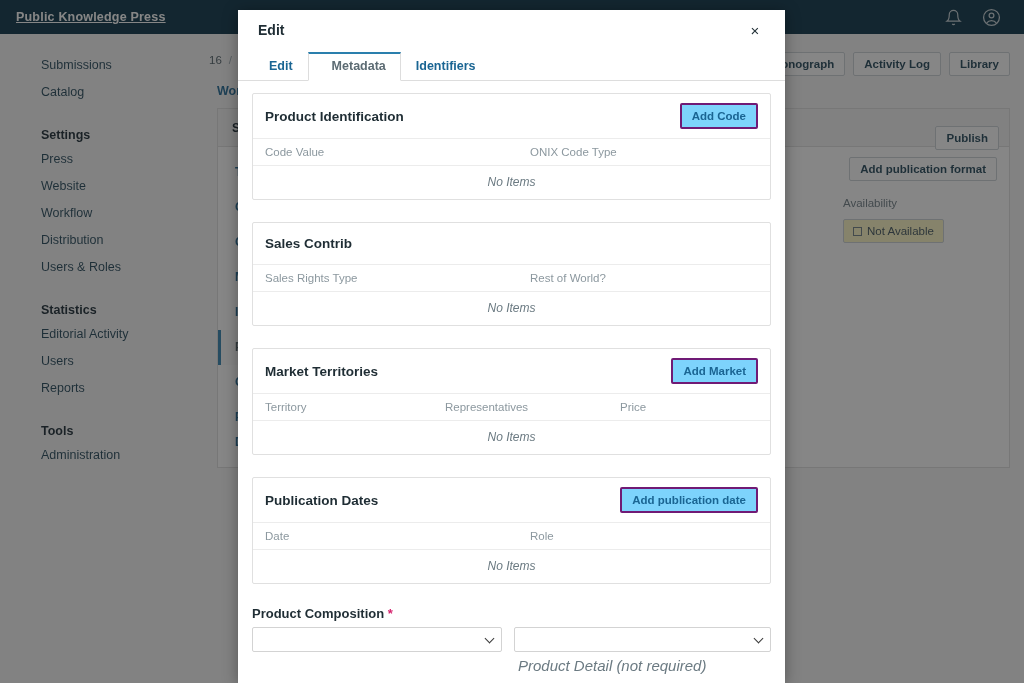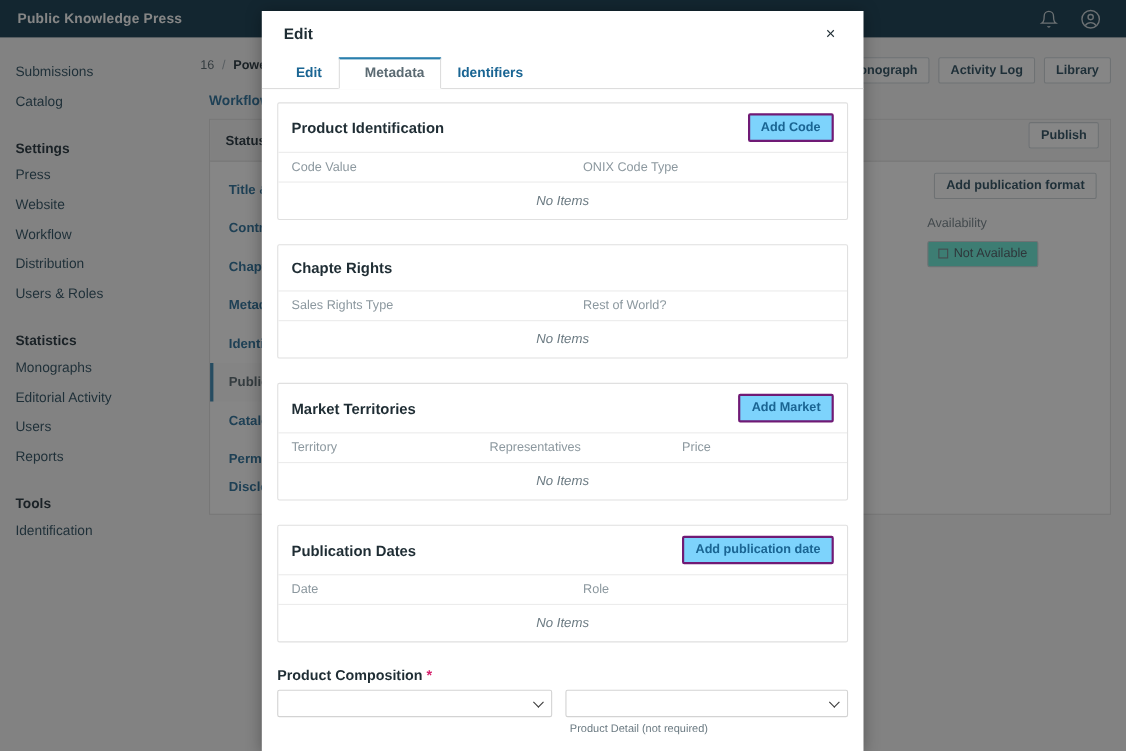--- a/index.html
+++ b/index.html
@@ -9,29 +9,29 @@
     overflow: hidden;
     background: #fff;
   }
   #app { position: relative; width: 1024px; height: 683px; }
 
   
   .page { position: absolute; inset: 0; background: #f7f7f7; }
 
   .topbar {
     height: 34px; background: #002c40; color: #fff;
-    display: flex; align-items: center; padding: 0 16px;
+    display: flex; align-items: center; padding: 0 16px; text-decoration: underline;
   }
   .topbar-title { font-size: 12.5px; font-weight: bold; letter-spacing: .2px; }
   .topbar-spacer { flex: 1; }
   .topbar-icons { display: flex; align-items: center; gap: 16px; margin-right: 6px; }
   .icon-btn { width: 22px; height: 22px; color: #c4ced4; display: flex; align-items: center; justify-content: center; }
   .icon-btn svg { display: block; }
 
-  .body-wrap { display: flex; height: 649px; }
+  .body-wrap { display: flex; height: 649px; padding-left: 27px; }
 
   .sidebar { width: 170px; padding: 18px 0 0 10px; flex: 0 0 170px; }
   .side-link { font-size: 12.5px; color: #1a3f52; padding: 6px 4px; line-height: 1.2; }
   .side-head { font-size: 12.5px; color: #10212b; font-weight: bold; padding: 8px 4px 4px; }
   .side-gap { height: 14px; }
 
   .content { flex: 1; padding: 14px 14px 0 8px; min-width: 0; }
 
   .crumb { display: flex; align-items: center; gap: 7px; font-size: 11.5px; color: #26343b; padding: 6px 0 2px 4px; }
   .crumb .num { color: #4a5b63; }
@@ -49,37 +49,37 @@
 
   .panel-card {
     margin: 10px 0 0 12px; background: #fff; border: 1px solid #ddd;
     height: 360px; position: relative;
   }
   .status-bar {
     background: #f4f4f4; border-bottom: 1px solid #ddd; height: 38px;
     display: flex; align-items: center; padding: 0 14px; font-size: 12px; color: #26343b;
   }
   .status-bar b { color: #10212b; }
-  .publish-wrap { position: absolute; right: 10px; top: 6px; }
+  .publish-wrap { position: absolute; right: 10px; top: 22px; }
 
   .panel-body { display: flex; height: 321px; }
   .panel-nav { width: 120px; border-right: 1px solid #e3e3e3; padding-top: 8px; flex: 0 0 120px; }
   .pnav {
     font-size: 12px; font-weight: bold; color: #1a6593;
     padding: 10px 10px 10px 14px; line-height: 1.25; border-left: 3px solid transparent;
   }
   .pnav.active { color: #4a5b63; border-left-color: #2a7fad; background: #fafafa; }
   .panel-main { flex: 1; padding: 10px 12px; position: relative; }
   .fmt-btn-row { display: flex; justify-content: flex-end; }
   .fmt-head { display: flex; font-size: 11.5px; color: #6b7a82; margin-top: 16px; padding: 0 4px; }
   .fmt-head .c2 { margin-left: auto; width: 150px; }
   .fmt-row { display: flex; margin-top: 10px; padding: 0 4px; align-items: center; }
   .fmt-row .c2 { margin-left: auto; width: 150px; }
   .ghost {
-    border: 1px solid #c9d1d6; background: #5eead4; color: #3d4f59;
+    border: 1px solid #c9d1d6; background: #fef9c3; color: #3d4f59;
     font-size: 11.5px; padding: 5px 9px; border-radius: 2px; display: inline-block;
   }
   .chk-box { display: inline-block; width: 9px; height: 9px; border: 1px solid #6b7a82; margin-right: 5px; vertical-align: -1px; }
 
   
   .overlay { position: absolute; inset: 0; background: rgba(34,34,34,.55); }
 
   
   .modal {
     position: absolute; left: 238px; top: 10px; width: 547px; height: 673px;
@@ -146,21 +146,21 @@
     border-radius: 2px; display: flex; align-items: center; padding: 0 22px 0 8px;
     font-size: 12px; color: #2b2b2b;
   }
   .sel::after {
     content: ""; position: absolute; right: 8px; top: 9px;
     width: 6px; height: 6px; border-right: 1.6px solid #3a3a3a; border-bottom: 1.6px solid #3a3a3a;
     transform: rotate(45deg); margin-top: -2px;
   }
   .sel-a { width: 254px; }
   .sel-b { width: 262px; }
-  .f-hint { font-size: 10px; color: #6b7a82; margin-top: 5px; }
+  .f-hint { font-size: 15px; font-style: italic; color: #6b7a82; margin-top: 5px; }
   .hint-right { margin-left: 266px; }
 </style>
 </head>
 <body>
 
 <div id="app">
 
   <div class="page">
 
     <div class="topbar">
@@ -190,27 +190,26 @@
         <div class="side-link">Catalog</div>
         <div class="side-gap"></div>
         <div class="side-head">Settings</div>
         <div class="side-link">Press</div>
         <div class="side-link">Website</div>
         <div class="side-link">Workflow</div>
         <div class="side-link">Distribution</div>
         <div class="side-link">Users &amp; Roles</div>
         <div class="side-gap"></div>
         <div class="side-head">Statistics</div>
-        <div class="side-link">Monographs</div>
         <div class="side-link">Editorial Activity</div>
         <div class="side-link">Users</div>
         <div class="side-link">Reports</div>
         <div class="side-gap"></div>
         <div class="side-head">Tools</div>
-        <div class="side-link">Identification</div>
+        <div class="side-link">Administration</div>
       </nav>
 
       <main class="content">
         <div class="crumb">
           <span class="num">16</span>
           <span class="sep">/</span>
           <span class="cur">Powe</span>
         </div>
 
         <div class="wf-tabs">
@@ -291,21 +290,21 @@
         </div>
         <div class="sect-cols">
           <span class="c-a">Code Value</span>
           <span>ONIX Code Type</span>
         </div>
         <div class="sect-empty">No Items</div>
       </div>
 
       <div class="sect">
         <div class="sect-head">
-          <span class="sect-title">Chapte Rights</span>
+          <span class="sect-title">Sales Contrib</span>
         </div>
         <div class="sect-cols">
           <span class="c-a">Sales Rights Type</span>
           <span>Rest of World?</span>
         </div>
         <div class="sect-empty">No Items</div>
       </div>
 
       <div class="sect">
         <div class="sect-head">

